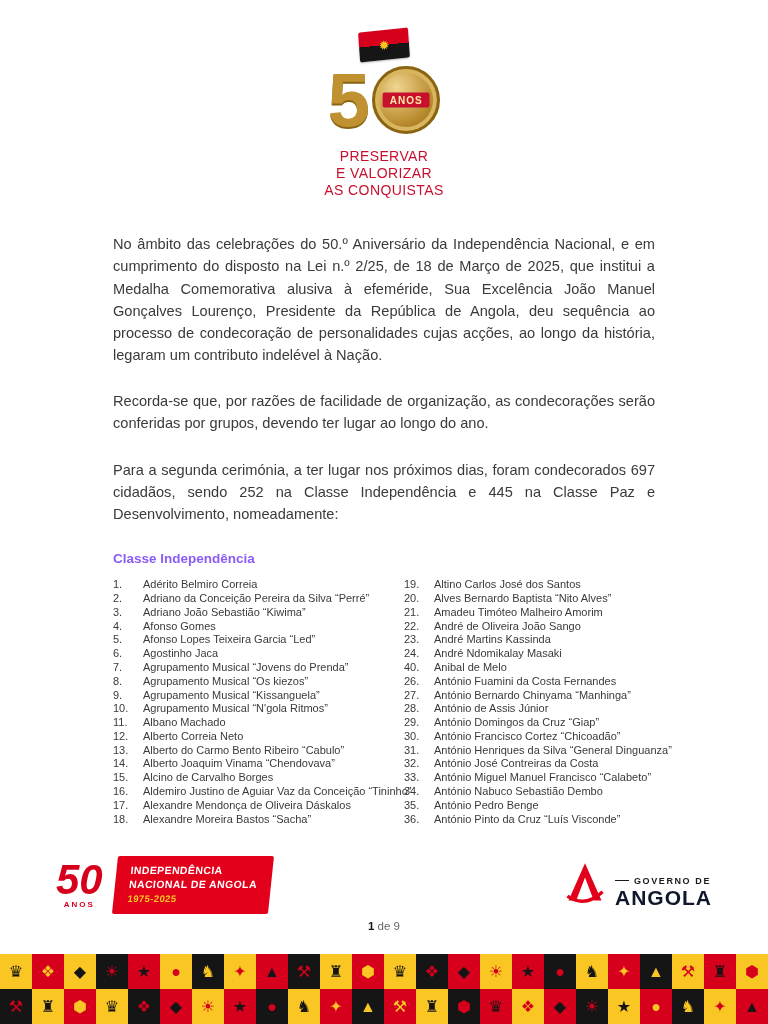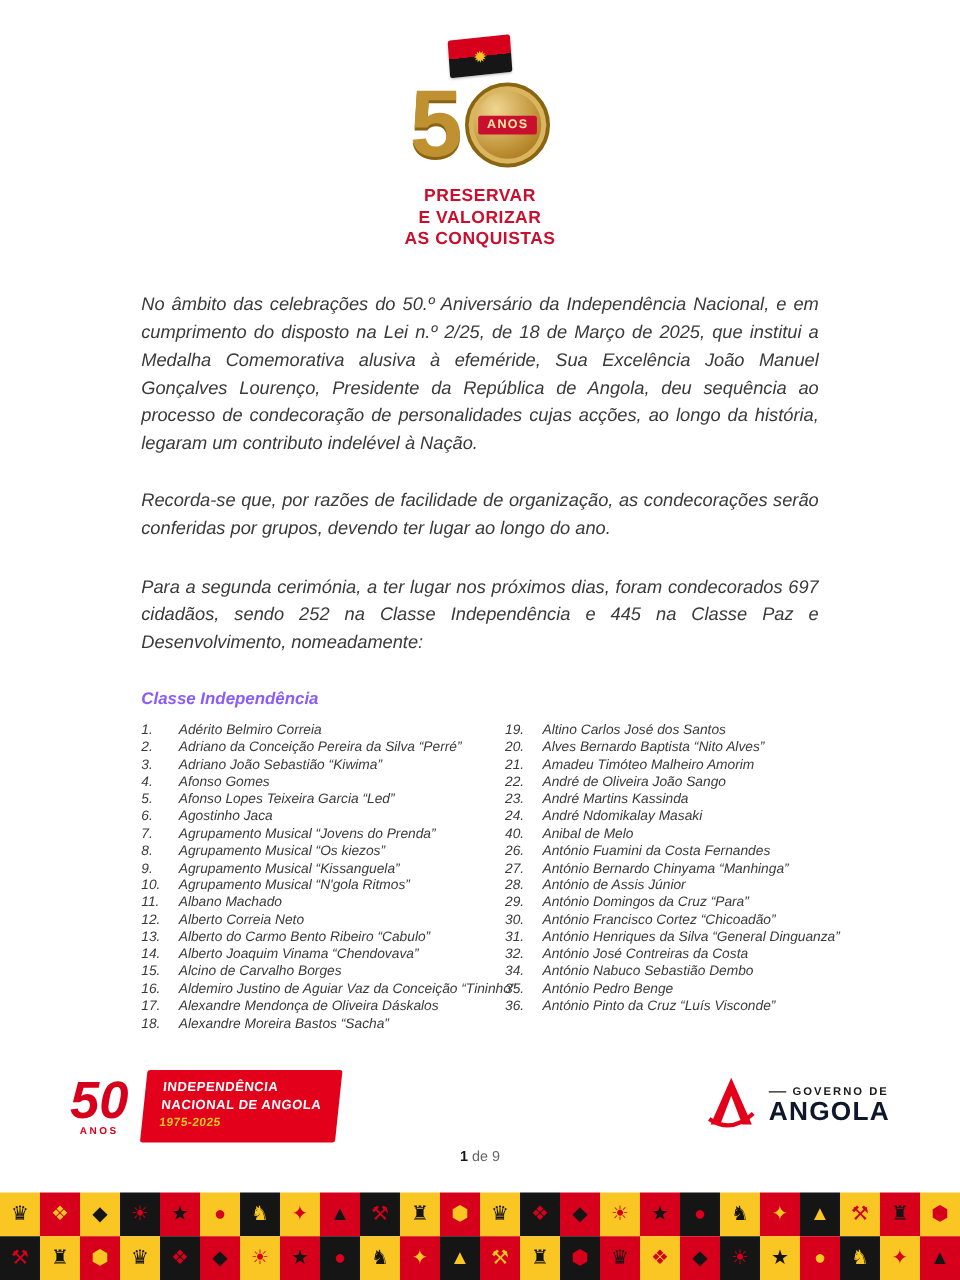--- a/index.html
+++ b/index.html
@@ -13,46 +13,46 @@
         display:flex;align-items:center;justify-content:center;box-shadow:0 1px 2px rgba(0,0,0,.25);}
   .flag-emblem{color:#f9c623;font-size:13px;line-height:1;}
   .fifty{display:flex;align-items:center;margin-top:2px;}
   .digit5{font-size:76px;font-weight:800;line-height:1;color:#bf9130;text-shadow:0 2px 0 #8a6511;}
   .zero{width:62px;height:62px;border-radius:50%;position:relative;margin-left:2px;
         background:radial-gradient(circle at 35% 30%,#f0d690,#b98a2e 62%,#8a6511);
         border:3px solid #8a6511;box-shadow:inset 0 0 0 4px #d9b55f;}
   .anos-pill{position:absolute;left:50%;top:50%;transform:translate(-50%,-50%);
         background:#c8102e;color:#ffe9a8;font-size:10px;font-weight:800;
         padding:2px 7px;border-radius:2px;letter-spacing:1px;}
-  .tagline{margin-top:10px;color:#c8102e;font-weight:700;font-size:14px;
+  .tagline{margin-top:10px;color:#c8102e;font-weight:400;font-size:14px;
         line-height:1.22;text-align:center;letter-spacing:.4px;}
 
   
   .doc-title{text-align:center;margin-top:50px;font-size:30px;font-weight:800;
         color:#141414;letter-spacing:.3px;}
-  .content{width:542px;margin:34px auto 4px;font-style:italic;}
+  .content{width:542px;margin:34px auto 4px;}
   .para{font-size:14.6px;line-height:1.52;color:#3a3a3a;text-align:justify;margin:0 0 24px;}
   .section-heading{font-size:13.5px;font-weight:800;color:#8b5cf6;margin:26px 0 12px;}
   .list-wrap{display:flex;gap:40px;}
   .list-col{flex:1;min-width:0;}
   .list-item{display:flex;font-size:11px;line-height:13.8px;color:#3a3a3a;}
   .list-item .num{flex:0 0 30px;}
   .list-item .nm{white-space:nowrap;}
 
   
   .footer-row{position:absolute;left:0;right:0;top:856px;padding:0 56px;
         display:flex;justify-content:space-between;align-items:center;box-sizing:border-box;}
   .footer-left{display:flex;align-items:center;gap:12px;}
   .mini-fifty{color:#d6001c;text-align:center;line-height:.9;}
   .mini-fifty .big{font-size:42px;font-weight:800;font-style:italic;display:block;}
   .mini-fifty .mini-anos{display:block;font-size:8px;letter-spacing:2px;font-weight:800;margin-top:2px;}
   .red-box{background:#e2001a;color:#fff;transform:skewX(-6deg);padding:8px 14px;
         font-size:10.5px;font-weight:800;letter-spacing:.4px;line-height:1.3;border-radius:2px;}
   .red-box .years{color:#f9c623;font-size:9.5px;margin-top:2px;font-weight:700;}
-  .footer-right{display:flex;align-items:center;gap:8px;}
+  .footer-right{display:flex;align-items:flex-end;gap:8px;}
   .gov-text .gov-line1{font-size:9px;letter-spacing:1.6px;color:#1a1a1a;font-weight:700;
         display:flex;align-items:center;gap:5px;}
   .gov-text .dash{display:inline-block;width:14px;height:1.5px;background:#1a1a1a;}
   .gov-text .gov-line2{font-size:21px;font-weight:800;letter-spacing:1px;color:#0f172a;line-height:1.1;}
 
   .page-num{position:absolute;top:920px;left:0;width:100%;text-align:center;
         font-size:11.5px;color:#666;}
   .page-num .cur{font-weight:800;color:#161616;}
 
   
@@ -201,33 +201,37 @@
           <div class="list-item">
             <span class="num">27.</span>
             <span class="nm">António Bernardo Chinyama “Manhinga”</span>
           </div>
           <div class="list-item">
             <span class="num">28.</span>
             <span class="nm">António de Assis Júnior</span>
           </div>
           <div class="list-item">
             <span class="num">29.</span>
-            <span class="nm">António Domingos da Cruz “Para”</span>
+            <span class="nm">António Domingos da Cruz “Giap”</span>
           </div>
           <div class="list-item">
             <span class="num">30.</span>
             <span class="nm">António Francisco Cortez “Chicoadão”</span>
           </div>
           <div class="list-item">
             <span class="num">31.</span>
             <span class="nm">António Henriques da Silva “General Dinguanza”</span>
           </div>
           <div class="list-item">
             <span class="num">32.</span>
             <span class="nm">António José Contreiras da Costa</span>
+          </div>
+          <div class="list-item">
+            <span class="num">33.</span>
+            <span class="nm">António Miguel Manuel Francisco “Calabeto”</span>
           </div>
           <div class="list-item">
             <span class="num">34.</span>
             <span class="nm">António Nabuco Sebastião Dembo</span>
           </div>
           <div class="list-item">
             <span class="num">35.</span>
             <span class="nm">António Pedro Benge</span>
           </div>
           <div class="list-item">

